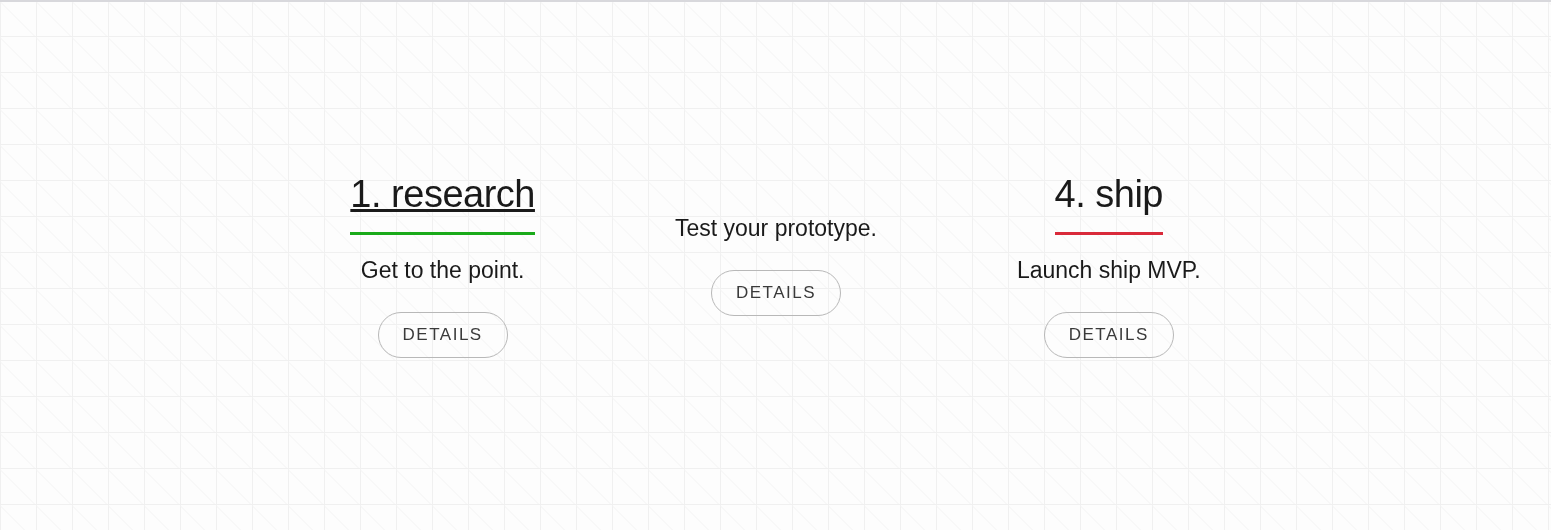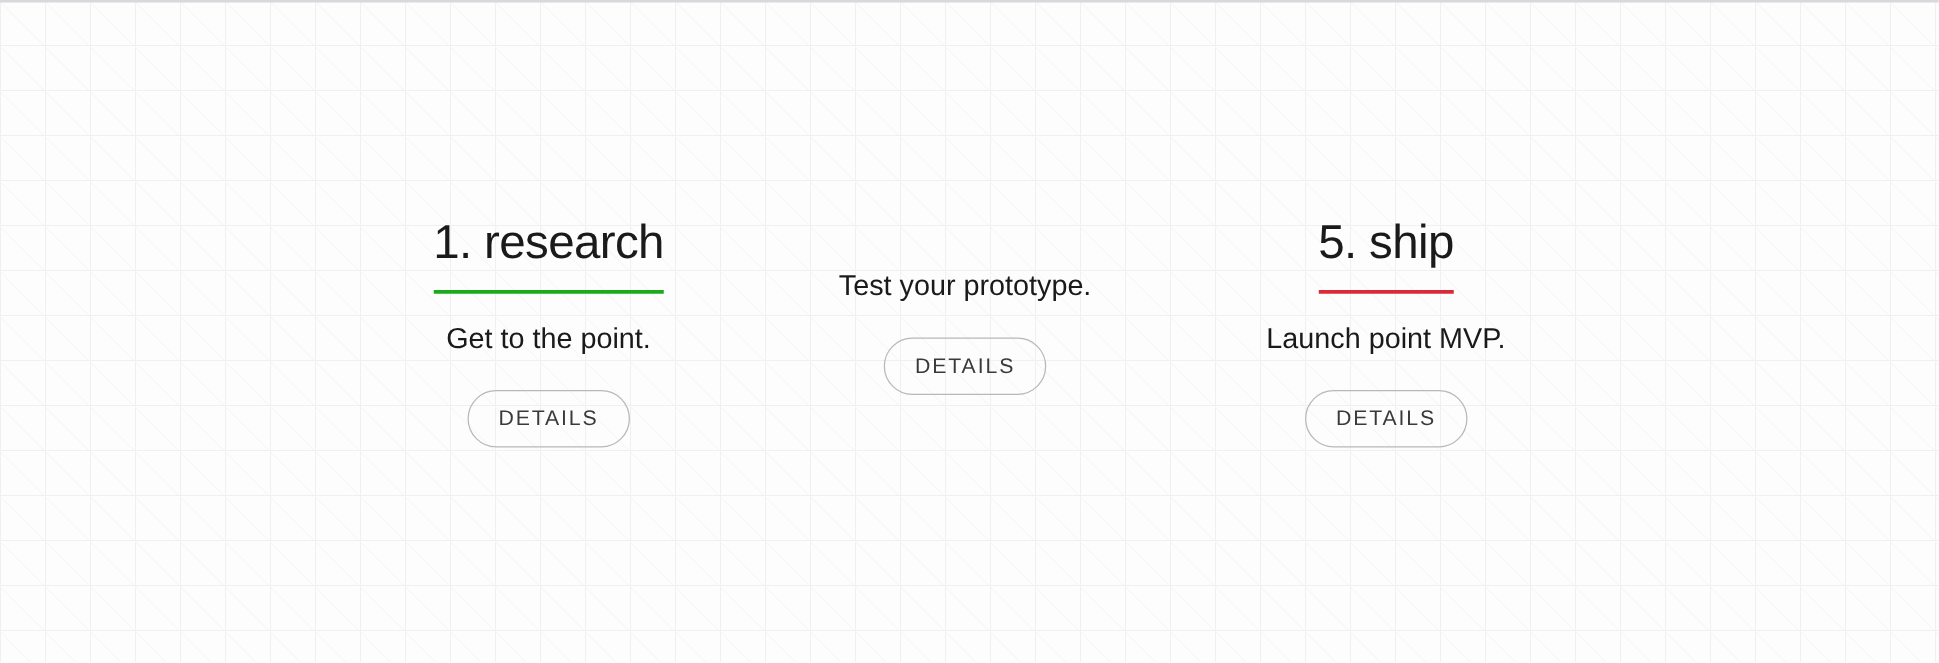--- a/index.html
+++ b/index.html
@@ -85,21 +85,21 @@
     .step-title {
       font-size: 38px;
       font-weight: 400;
       color: #1a1a1a;
       padding-bottom: 16px;
       border-bottom: 3px solid;
       margin-bottom: 22px;
       letter-spacing: -0.5px;
     }
     
-    .step-title.green { border-color: #1aaa1a; }
+    .step-title.green { border-color: #1aaa1a; text-decoration: underline; }
     .step-title.blue { border-color: #2566e8; }
     .step-title.red { border-color: #d92a3a; }
     
     .step-desc {
       font-size: 23px;
       font-weight: 400;
       color: #1a1a1a;
       margin-bottom: 28px;
     }
     
@@ -128,18 +128,18 @@
     <p class="step-desc">Get to the point.</p>
     <button class="details-btn">DETAILS</button>
   </div>
 
   <div class="step">
     <p class="step-desc">Test your prototype.</p>
     <button class="details-btn">DETAILS</button>
   </div>
 
   <div class="step">
-    <h2 class="step-title red">5. ship</h2>
-    <p class="step-desc">Launch point MVP.</p>
+    <h2 class="step-title red">4. ship</h2>
+    <p class="step-desc">Launch ship MVP.</p>
     <button class="details-btn">DETAILS</button>
   </div>
 
 </div>
 
 </body></html>

